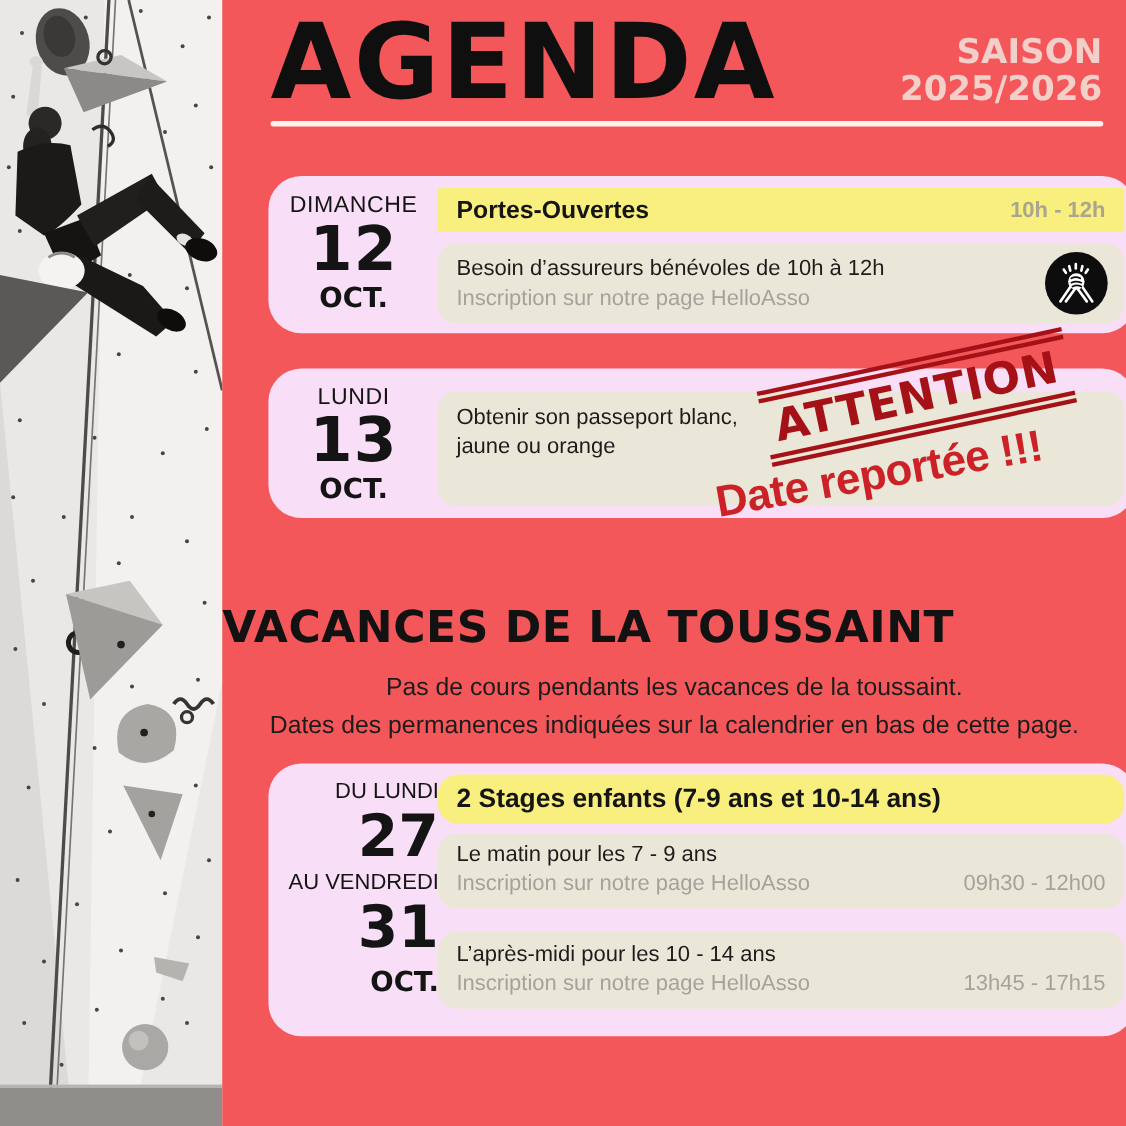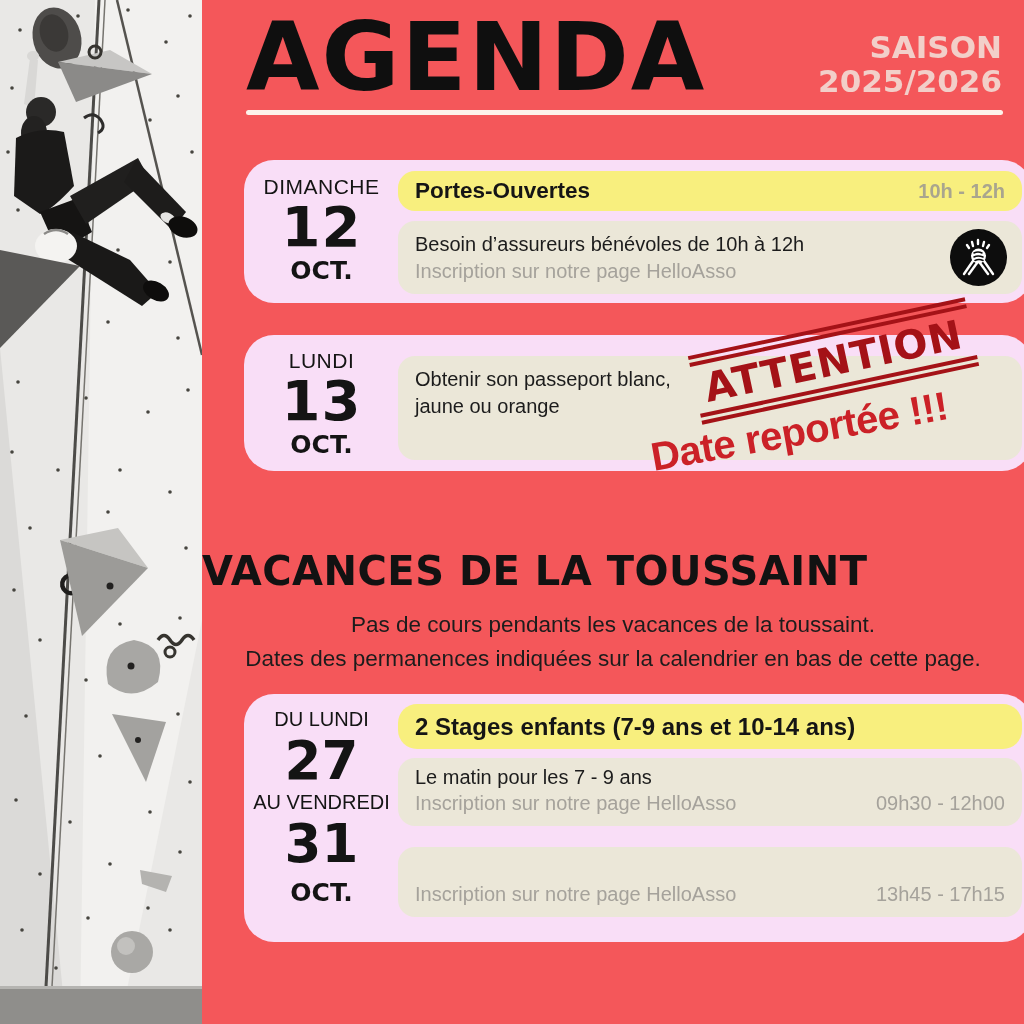--- a/index.html
+++ b/index.html
@@ -34,21 +34,21 @@
 
   .datecol{position:absolute;left:0;top:0;width:155px;text-align:center;color:#141414;}
   .day{font-size:21px;font-weight:500;letter-spacing:.5px;line-height:1.2;}
   .daynum{font-family:"DejaVu Sans","Liberation Sans",sans-serif;font-weight:900;font-size:56px;line-height:1;letter-spacing:1px;}
   .month{font-family:"DejaVu Sans","Liberation Sans",sans-serif;font-weight:800;font-size:25px;line-height:1.25;}
   .day-sm{font-size:20px;font-weight:500;line-height:1.35;}
   .daynum-sm{font-family:"DejaVu Sans","Liberation Sans",sans-serif;font-weight:900;font-size:53px;line-height:1.05;}
 
   .rows{position:absolute;left:154px;right:10px;top:11px;bottom:11px;display:flex;flex-direction:column;}
   .pill{
-    background:#f8ef7e;border-radius:17px;height:40px;flex:0 0 auto;
+    background:#f8ef7e;border-radius:2px;height:40px;flex:0 0 auto;
     display:flex;align-items:center;justify-content:space-between;padding:0 17px;
   }
   .pill .ptitle{font-weight:800;font-size:22.5px;color:#151515;}
   .pill .ptime{font-weight:700;font-size:20px;color:#a9a58e;}
   .info{
     background:#ebe7d8;border-radius:17px;margin-top:10px;flex:1;
     padding:10px 17px;position:relative;box-sizing:border-box;
   }
   .ln1{font-size:20px;color:#1c1c1c;line-height:1.33;}
   .ln2{font-size:20px;color:#a5a29b;line-height:1.33;}
@@ -268,40 +268,41 @@
     <div class="reportee">Date reportée !!!</div>
   </div>
 
   <h2 class="vac-h">VACANCES DE LA TOUSSAINT</h2>
   <p class="vac-p">
     <span>Pas de cours pendants les vacances de la toussaint.</span><br>
     <span>Dates des permanences indiquées sur la calendrier en bas de cette page.</span>
   </p>
 
   <div class="card card3">
-    <div class="datecol" style="padding-top:12px;">
+    <div class="datecol" style="padding-top:12px;text-align:right;">
       <div class="day-sm">DU LUNDI</div>
       <div class="daynum-sm">27</div>
       <div class="day-sm">AU VENDREDI</div>
       <div class="daynum-sm">31</div>
       <div class="month" style="margin-top:6px;">OCT.</div>
     </div>
     <div class="rows3">
       <div class="pill pill3">
         <span class="ptitle">2 Stages enfants (7-9 ans et 10-14 ans)</span>
       </div>
       <div class="sess sess1">
         <div>
           <div class="ln1">Le matin pour les 7 - 9 ans</div>
           <div class="ln2">Inscription sur notre page HelloAsso</div>
         </div>
         <div class="stime">09h30 - 12h00</div>
       </div>
       <div class="sess sess2">
         <div>
+          <div class="ln1">L’après-midi pour les 10 - 14 ans</div>
           <div class="ln2">Inscription sur notre page HelloAsso</div>
         </div>
         <div class="stime">13h45 - 17h15</div>
       </div>
     </div>
   </div>
 
 </div>
 
 </body></html>

